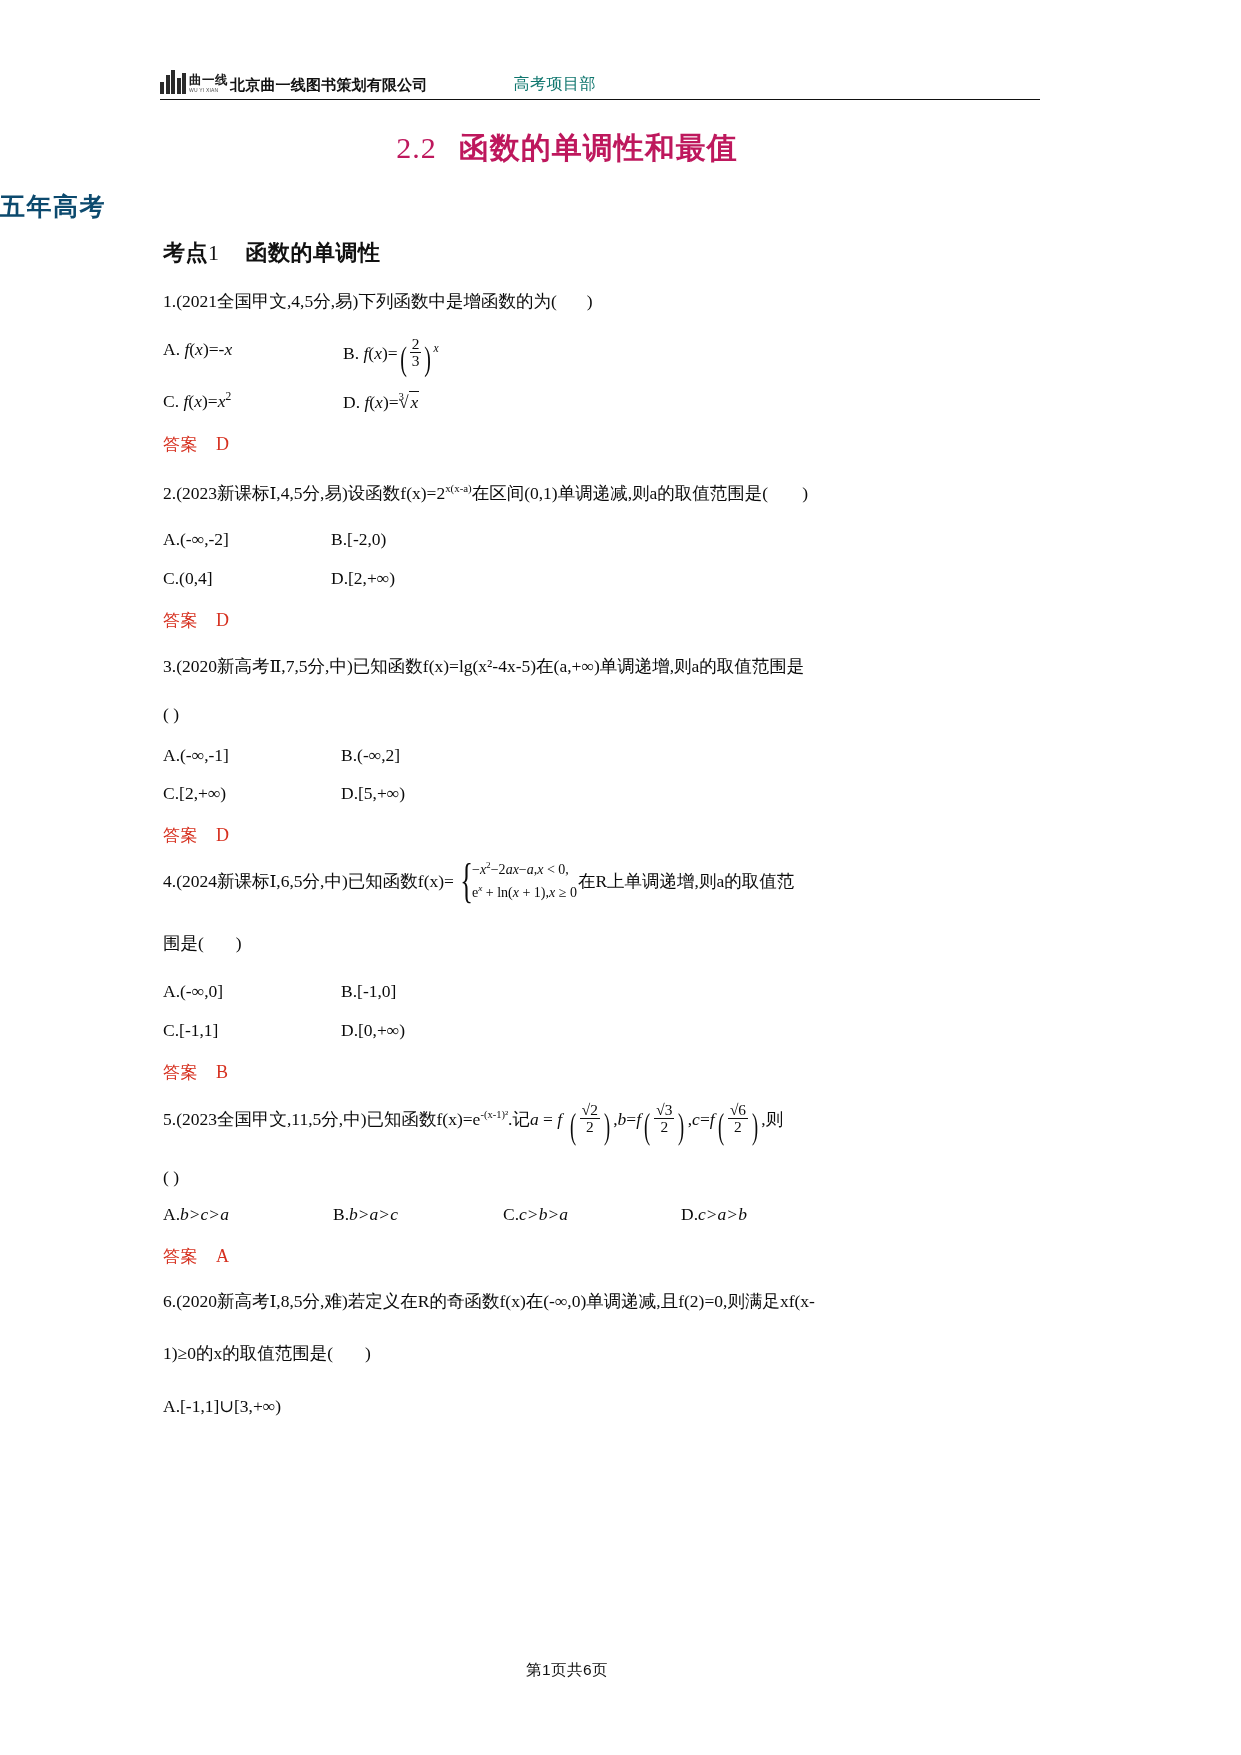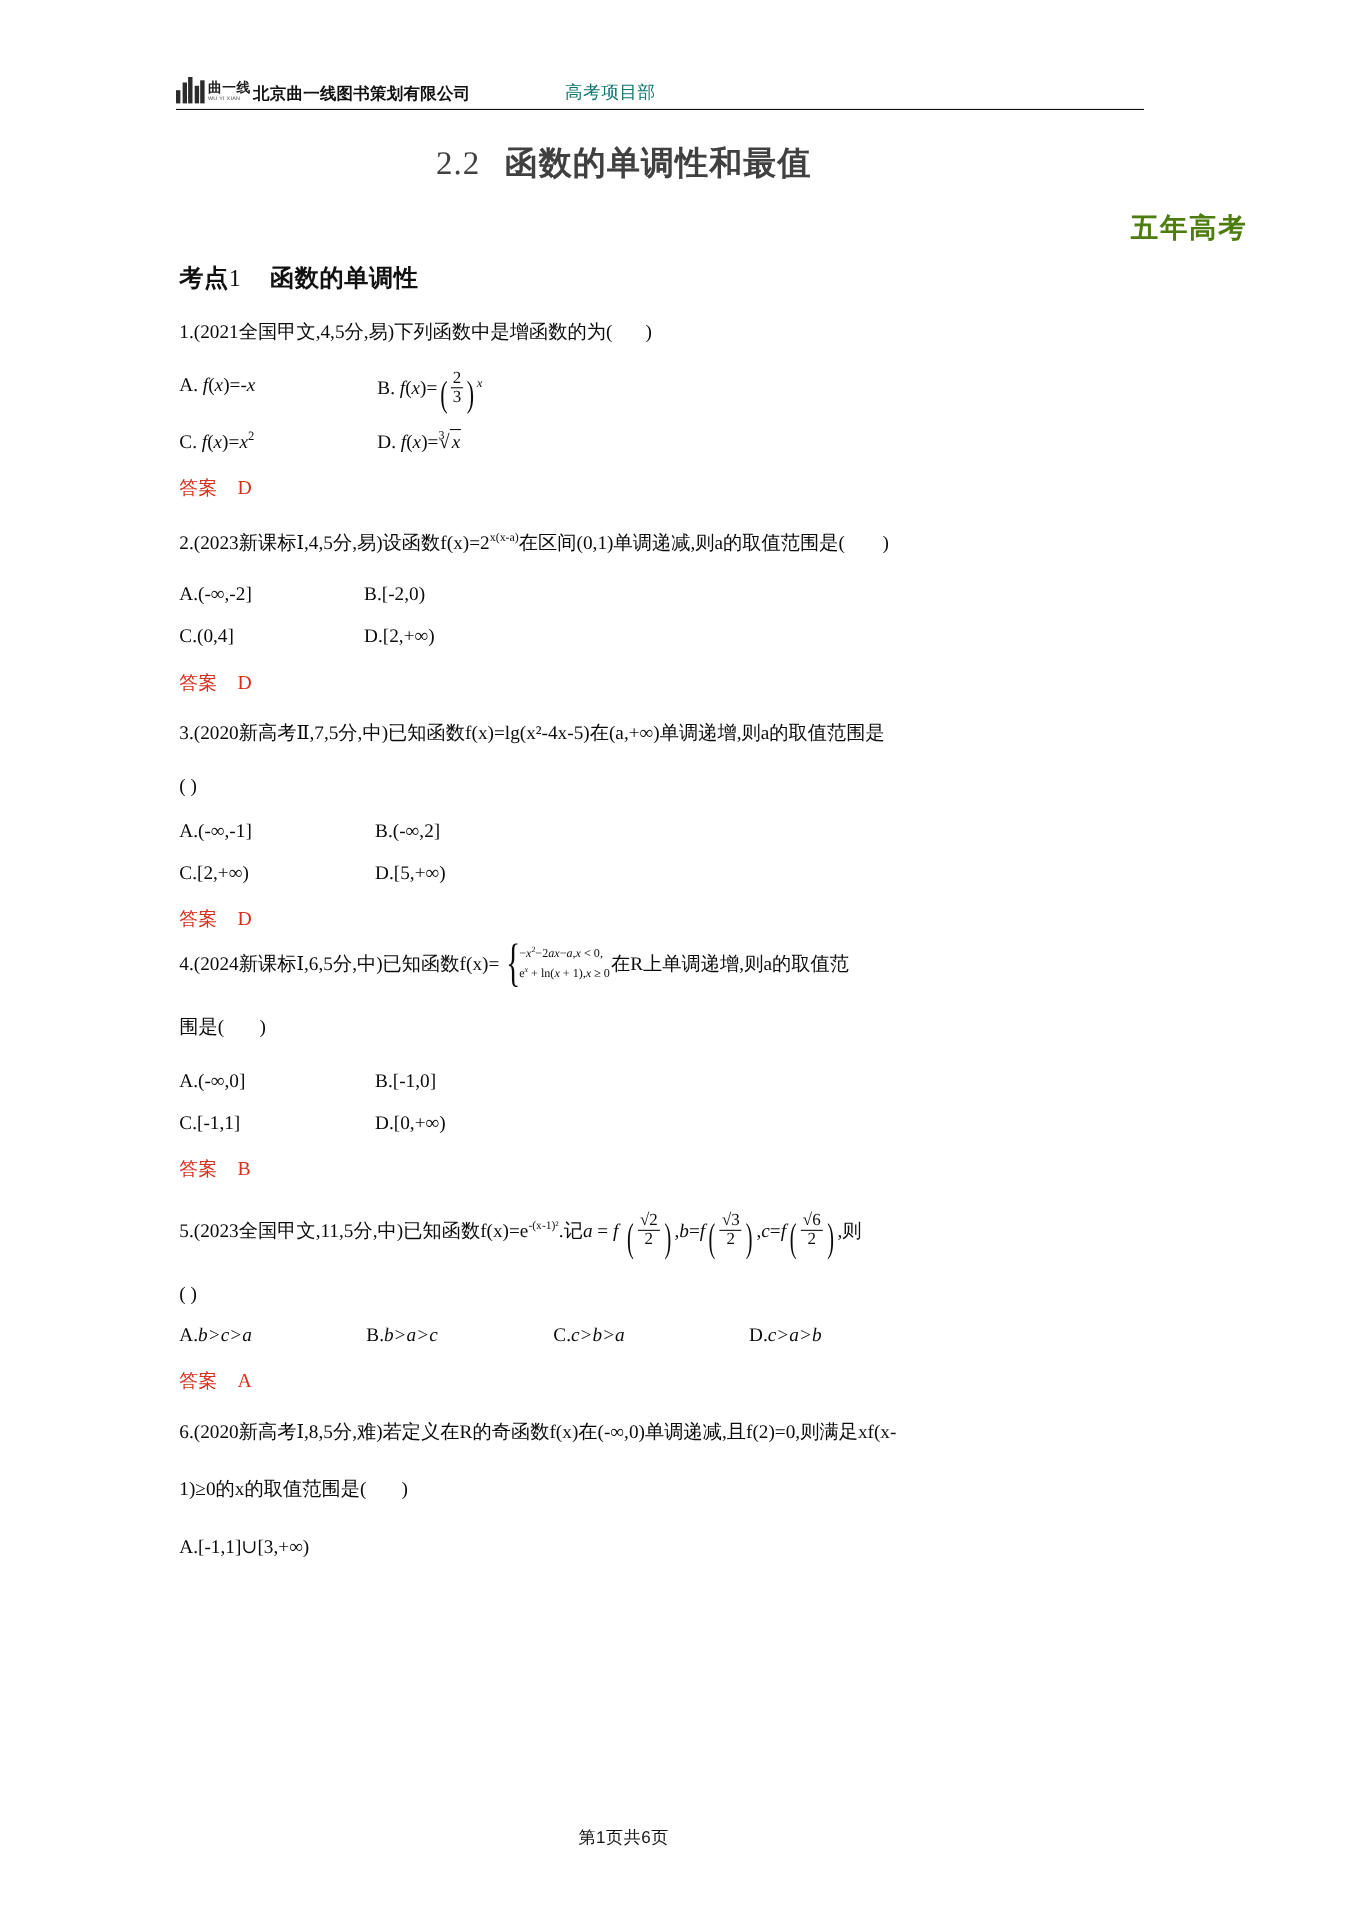--- a/index.html
+++ b/index.html
@@ -91,37 +91,37 @@
   
   .chapter-title {
     position: absolute;
     left: 0; right: 0;
     top: 128px;
     text-align: center;
     font-family: "Liberation Sans", sans-serif;
     font-size: 30px;
     font-weight: 700;
     letter-spacing: 1px;
-    color: #404040;
+    color: #be185d;
   }
   .chapter-title .num {
     font-family: "Liberation Serif", serif;
     font-weight: 400;
     margin-right: 22px;
   }
   .section-title {
     position: absolute;
     left: 0; right: 0;
     top: 190px;
-    text-align: right;
+    text-align: left;
     font-family: Liberation Sans, sans-serif;
     font-size: 25px;
     font-weight: 700;
     letter-spacing: 1.5px;
-    color: #4d7c0f;
+    color: #0c4a6e;
   }
   .kaodian {
     position: absolute;
     left: 163px;
     top: 238px;
     font-family: "Liberation Sans", sans-serif;
     font-size: 22px;
     font-weight: 700;
     color: #111;
     letter-spacing: 0.5px;
@@ -183,21 +183,21 @@
     margin: 0 1px;
   }
   .brace {
     font-size: 48px;
     line-height: 0.72;
     font-weight: 200;
     transform: scaleX(0.55);
     display: inline-block;
     margin-right: -6px;
   }
-  .cases { display: inline-block; font-size: 11px; line-height: 1.65; }
+  .cases { display: inline-block; font-size: 14px; line-height: 1.65; }
   .cases > div { white-space: nowrap; }
 
   
   .tparen {
     display: inline-block;
     font-size: 2.1em;
     line-height: 0.78;
     vertical-align: -0.34em;
     transform: scaleX(0.5);
     font-weight: 200;

